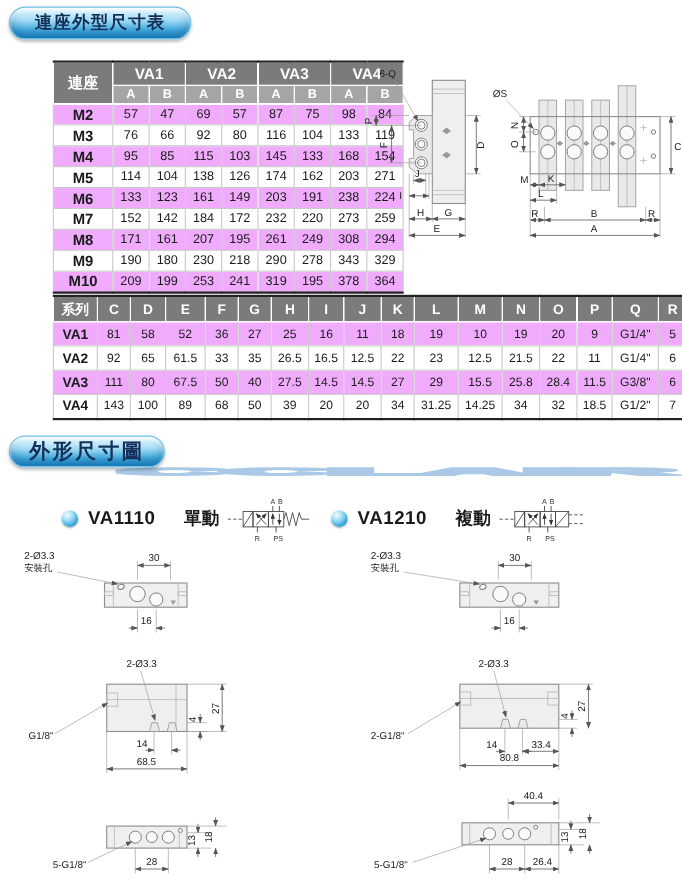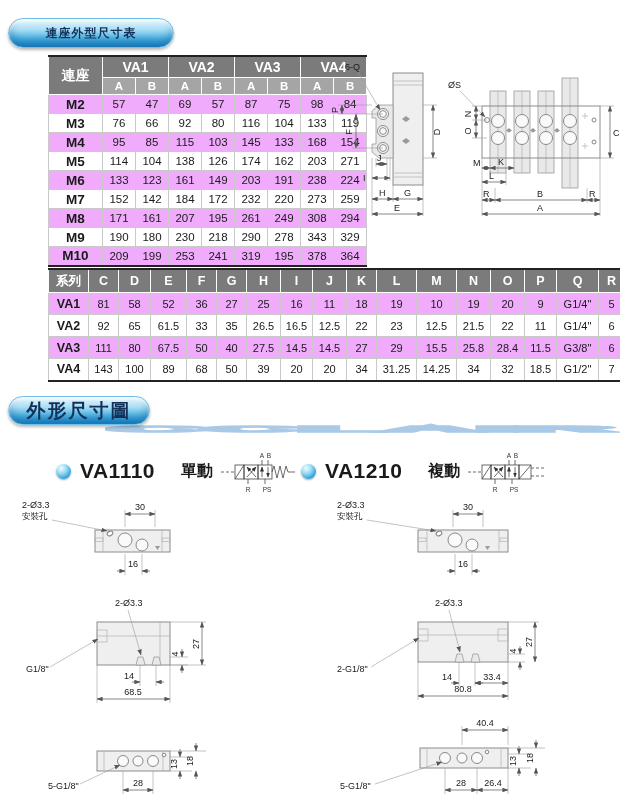--- a/index.html
+++ b/index.html
@@ -4,21 +4,21 @@
 <style>
   html,body{margin:0;padding:0;}
   body{width:620px;height:810px;background:#fff;position:relative;overflow:hidden;
        font-family:"Liberation Sans","DejaVu Sans",sans-serif;color:#1a1a1a;}
   
   .badge{position:absolute;z-index:3;border-radius:16px;text-align:center;font-weight:bold;
     color:#14305a;
     background:linear-gradient(180deg,#eaf8fe 0%,#a8def5 38%,#49b2e3 72%,#1b90cf 100%);
     border:1px solid #6fc0e6;
     box-shadow:0 2px 3px rgba(0,0,0,.28), inset 0 -6px 9px rgba(8,76,138,.40), inset 0 2px 3px #fff;}
-  #badge1{left:8px;top:18px;width:164px;height:28px;line-height:28px;font-size:12px;letter-spacing:1px;}
+  #badge1{left:8px;top:6px;width:164px;height:28px;line-height:28px;font-size:16px;letter-spacing:1px;}
   #badge2{left:8px;top:396px;width:140px;height:27px;line-height:27px;font-size:19px;letter-spacing:2px;}
   
   table.dim-table{border-collapse:collapse;table-layout:fixed;position:absolute;background:#fff;z-index:2;
     border-top:2px solid #222;border-bottom:2px solid #222;margin-left:40px;}
   .dim-table th,.dim-table td{padding:0;text-align:center;vertical-align:middle;overflow:hidden;white-space:nowrap;}
   .dim-table thead th{background:#7b7b7b;color:#fff;border:1px solid #fdfdfd;font-weight:bold;}
   .dim-table tbody td{border:1px solid #c9c9c9;font-weight:normal;}
   .dim-table tbody th{border:1px solid #c9c9c9;font-weight:bold;}
   .dim-table tbody tr.alt{background:#f0abfc;}
   #t1{left:8px;top:55px;width:318px;}
@@ -42,21 +42,21 @@
   .xl{stroke:#9a9a9a;stroke-width:.6;fill:none;}
   .mark{fill:#9a9a9a;}
   
   #wm{position:absolute;left:105px;top:366px;z-index:1;}
   
   .sec{position:absolute;top:450px;height:42px;display:flex;align-items:center;z-index:2;}
   #secL{left:56px;} #secR{left:301px;}
   .bullet{width:15px;height:15px;border-radius:50%;margin-right:9px;
     background:radial-gradient(circle at 35% 28%,#f2fbff 0%,#9ddcf5 35%,#35a7dd 70%,#0f78b6 100%);
     box-shadow:0 1px 2px rgba(0,0,0,.35);}
-  .model{font-size:21px;font-weight:bold;letter-spacing:.5px;}
+  .model{font-size:17px;font-weight:bold;letter-spacing:.5px;}
   .typ{font-size:16px;font-weight:bold;margin-left:26px;}
   .valve-sym{margin-left:8px;overflow:visible;}
   .valve-sym text{font-size:6.5px;fill:#333;}
   .vs{stroke:#444;stroke-width:.8;fill:none;}
   .vsd{stroke:#444;stroke-width:.8;fill:none;stroke-dasharray:3,2;}
 </style>
 </head>
 <body>
 
 <svg width="0" height="0" style="position:absolute">

